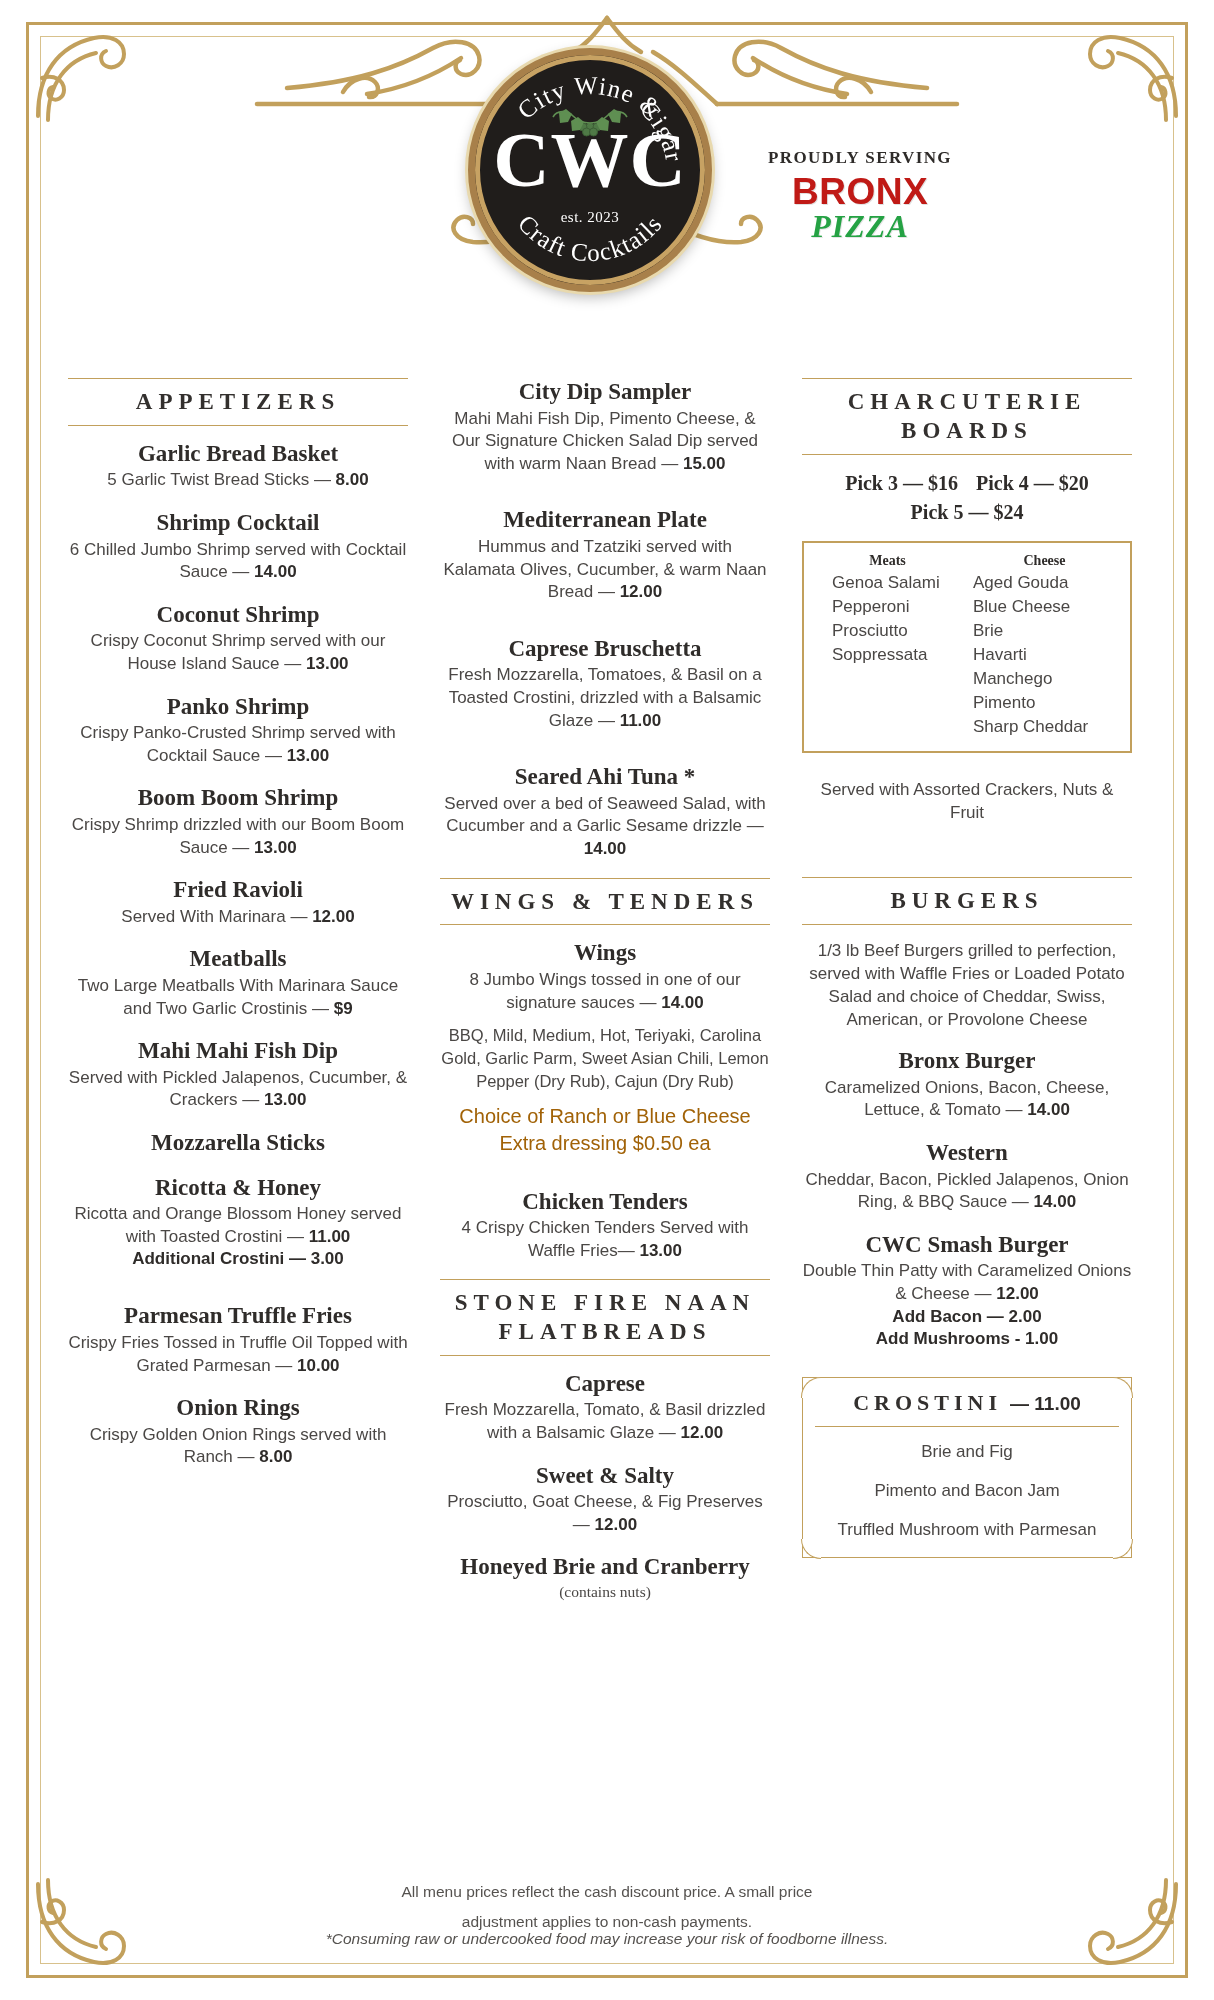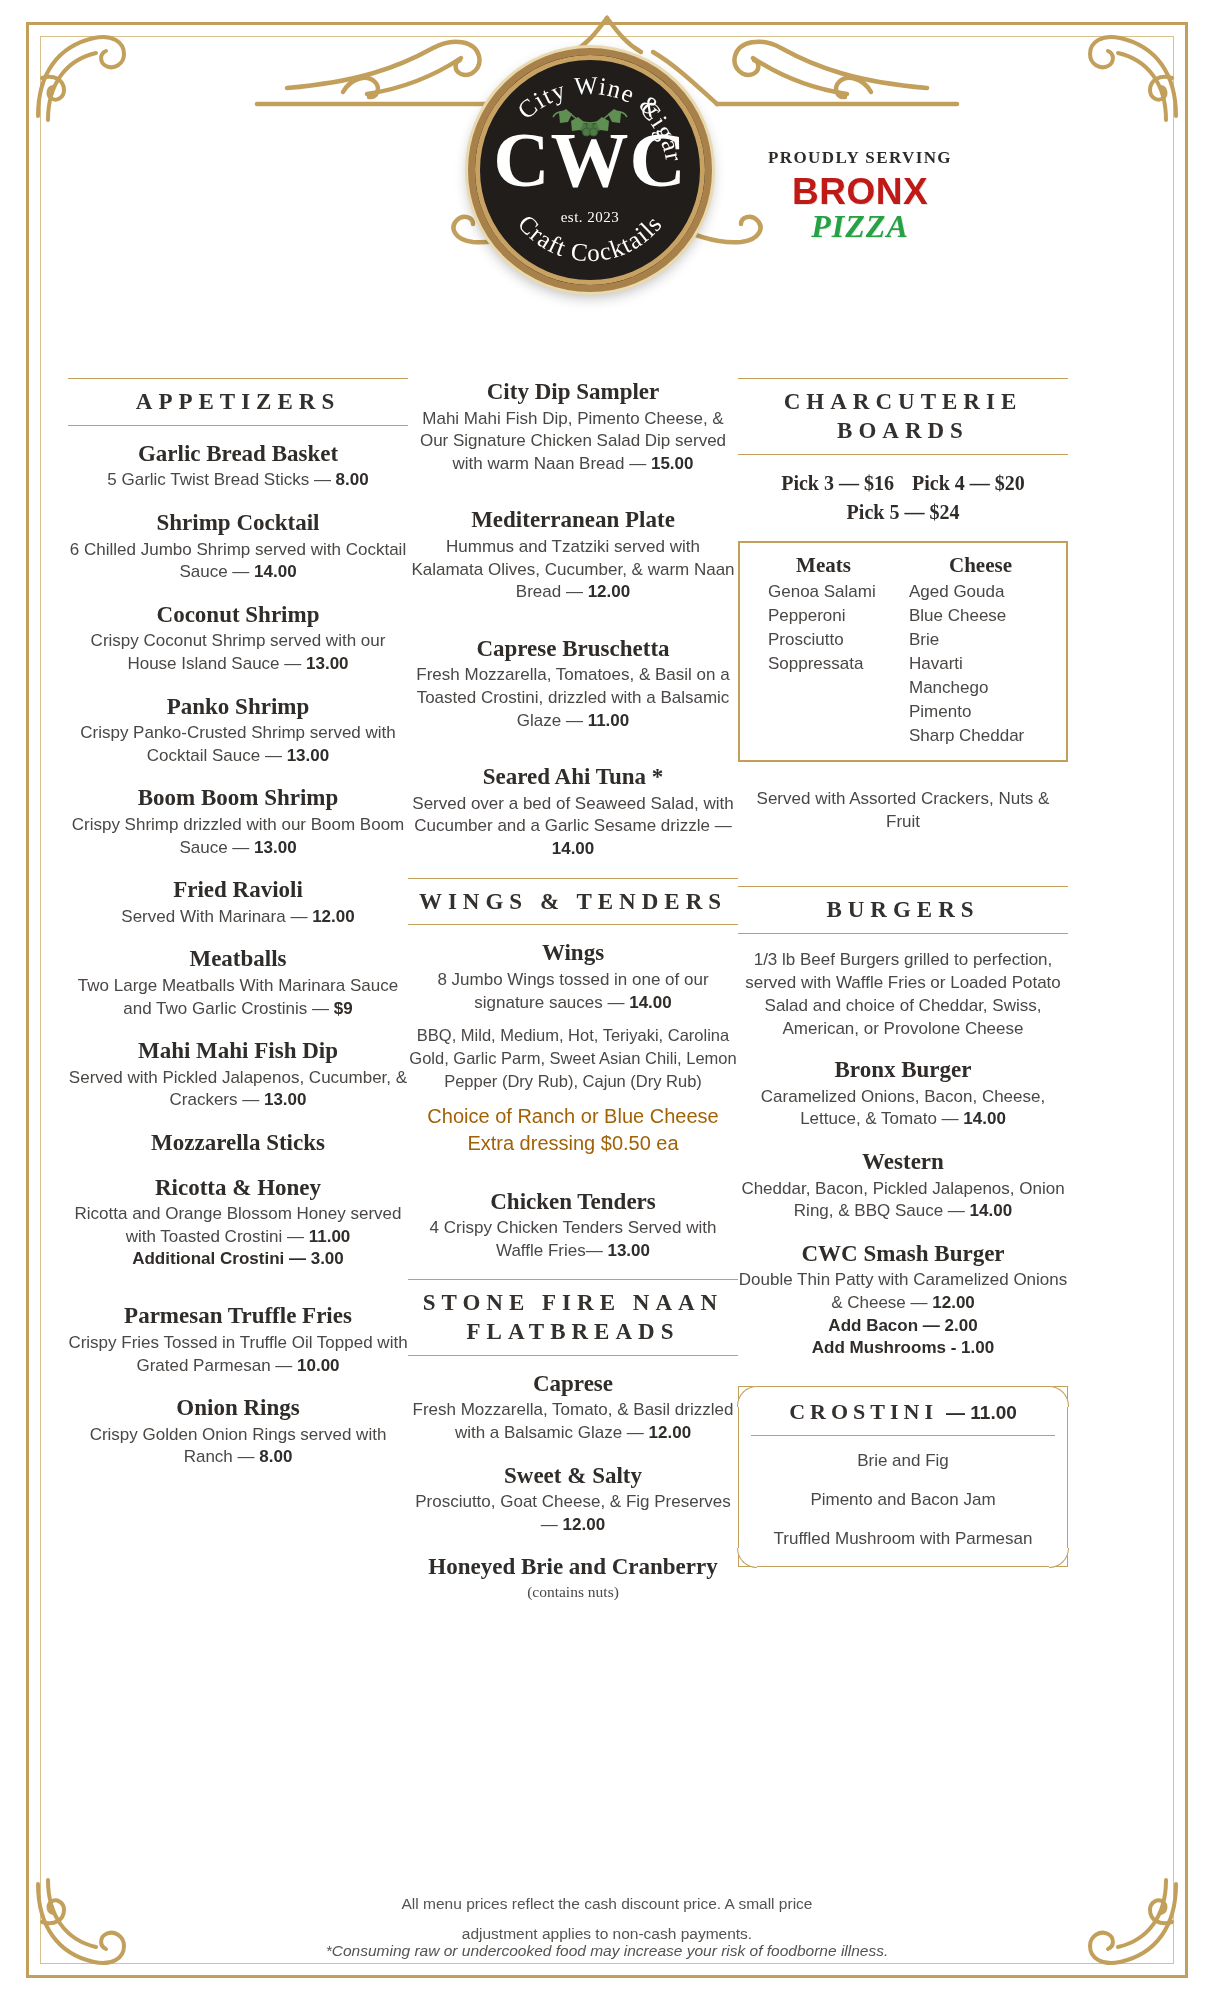--- a/index.html
+++ b/index.html
@@ -130,20 +130,21 @@
     margin-top: -2px;
     text-shadow: 1px 1px 0 rgba(0,0,0,.10);
   }
 
   
   .columns {
     position: absolute;
     left: 68px; top: 378px;
     width: 1080px;
     display: flex;
+    gap: 32px;
   }
   .col { width: 340px; }
   .col-mid { width: 330px; }
   .col-right { width: 330px; }
 
   
   .sec-head {
     border-top: 1.5px solid #c2a05c;
     border-bottom: 1.5px solid #c2a05c;
     text-align: center;
@@ -228,21 +229,21 @@
     border: 2.5px solid #c2a05c;
     padding: 10px 14px 12px;
     display: flex;
     justify-content: space-between;
   }
   .board-col { width: 48%; }
   .board-col.left { text-align: left; padding-left: 14px; }
   .board-head {
     font-family: "Liberation Serif", serif;
     font-weight: 700;
-    font-size: 21px;
+    font-size: 14px;
     color: #2f2c2a;
     text-align: center;
     margin-bottom: 2px;
   }
   .board-col.left .board-head { text-align: center; padding-right: 18px; }
   .board-item {
     font-family: "Liberation Sans", sans-serif;
     font-size: 17px;
     color: #4a4745;
     line-height: 1.42;
@@ -316,21 +317,21 @@
     color: #4a4745;
     text-align: center;
     line-height: 1.33;
     margin-bottom: 16px;
   }
   .crostini-item:last-child { margin-bottom: 0; }
 
   
   .footer {
     position: absolute;
-    left: 0; bottom: 40px;
+    left: 0; bottom: 52px;
     width: 1214px;
     text-align: center;
   }
   .footer-line1 {
     font-family: "Liberation Sans", sans-serif;
     font-size: 15.5px;
     color: #55524f;
     line-height: 1.9;
   }
   .footer-line2 {

